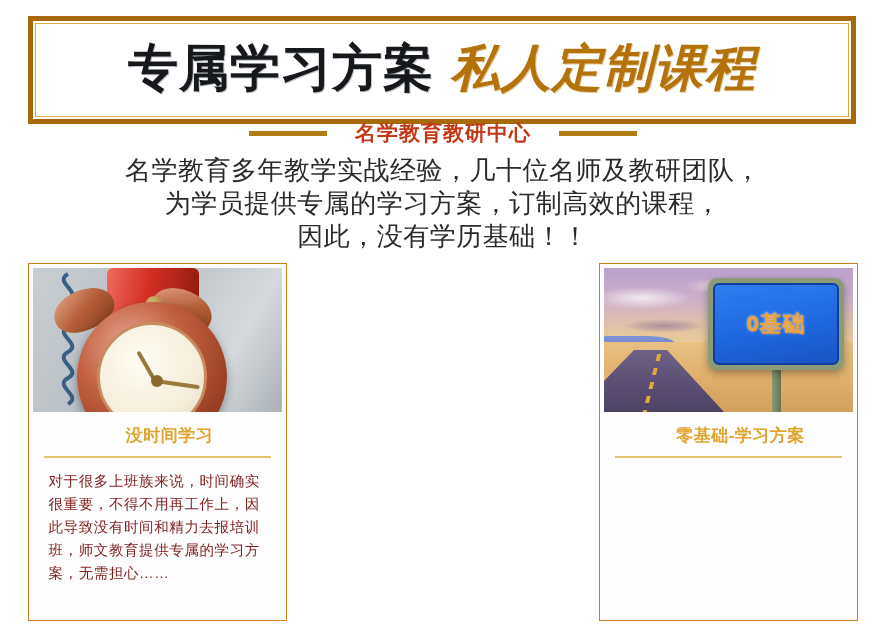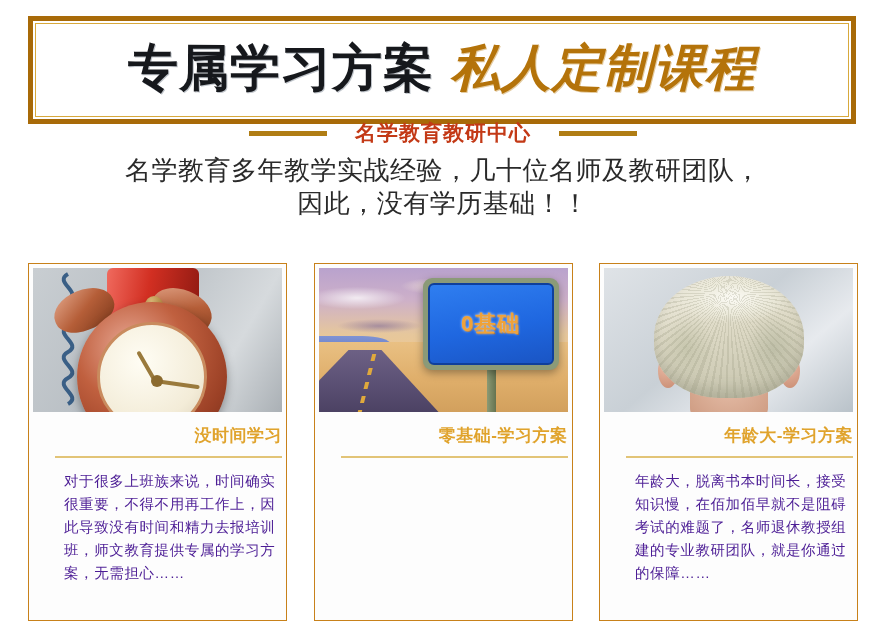--- a/index.html
+++ b/index.html
@@ -112,21 +112,21 @@
     justify-content: space-between;
   }
   .card {
     width: 259px;
     height: 358px;
     border: 1px solid #c8811a;
     background: #fdfdfd;
     box-sizing: border-box;
     display: flex;
     flex-direction: column;
-    align-items: flex-end;
+    align-items: center;
     padding: 4px 4px 0 4px;
   }
   .card-photo {
     width: 249px;
     height: 144px;
     position: relative;
     overflow: hidden;
     flex: 0 0 auto;
   }
   .card-title {
@@ -143,21 +143,21 @@
     width: 227px;
     height: 2px;
     background: #e2c477;
     flex: 0 0 auto;
   }
   .card-body {
     width: 218px;
     margin-top: 12px;
     font-size: 14.5px;
     line-height: 23px;
-    color: #4c1d95;
+    color: #7f1d1d;
     letter-spacing: 0.6px;
     text-align: left;
   }
 
   
   .photo-clock {
     background: linear-gradient(120deg, #c9ced2 0%, #b9bfc4 40%, #d6dadd 75%, #aab0b5 100%);
   }
   .clock-body {
     position: absolute;
@@ -334,20 +334,21 @@
   </div>
 
   <div class="subhead-row">
     <span class="subhead-rule"></span>
     <span class="subhead-text">名学教育教研中心</span>
     <span class="subhead-rule"></span>
   </div>
 
   <div class="desc">
     <span class="desc-line">名学教育多年教学实战经验，几十位名师及教研团队，</span>
+    <span class="desc-line">为学员提供专属的学习方案，订制高效的课程，</span>
     <span class="desc-line">因此，没有学历基础！！</span>
   </div>
 
   <div class="cards">
 
     <div class="card">
       <div class="card-photo photo-clock">
         <svg class="clock-cord" viewBox="0 0 34 140">
           <path d="M17 2 C2 10 32 20 17 28 C2 36 32 46 17 54 C2 62 32 72 17 80 C2 88 32 98 17 106 C2 114 32 124 17 132" fill="none" stroke="#3a5f86" stroke-width="4"></path>
         </svg>
@@ -379,27 +380,15 @@
         <div class="sign-board">
           <div class="sign-face">
             <span class="sign-text">0基础</span>
           </div>
         </div>
       </div>
       <div class="card-title">零基础-学习方案</div>
       <div class="card-divider"></div>
     </div>
 
-    <div class="card">
-      <div class="card-photo photo-head">
-        <div class="head-ear-l"></div>
-        <div class="head-ear-r"></div>
-        <div class="head-neck"></div>
-        <div class="head-hair"></div>
-        <div class="head-strands"></div>
-      </div>
-      <div class="card-title">年龄大-学习方案</div>
-      <div class="card-divider"></div>
-      <div class="card-body">年龄大，脱离书本时间长，接受知识慢，在佰加佰早就不是阻碍考试的难题了，名师退休教授组建的专业教研团队，就是你通过的保障……</div>
-    </div>
 
   </div>
 </div>
 
 </body></html>

